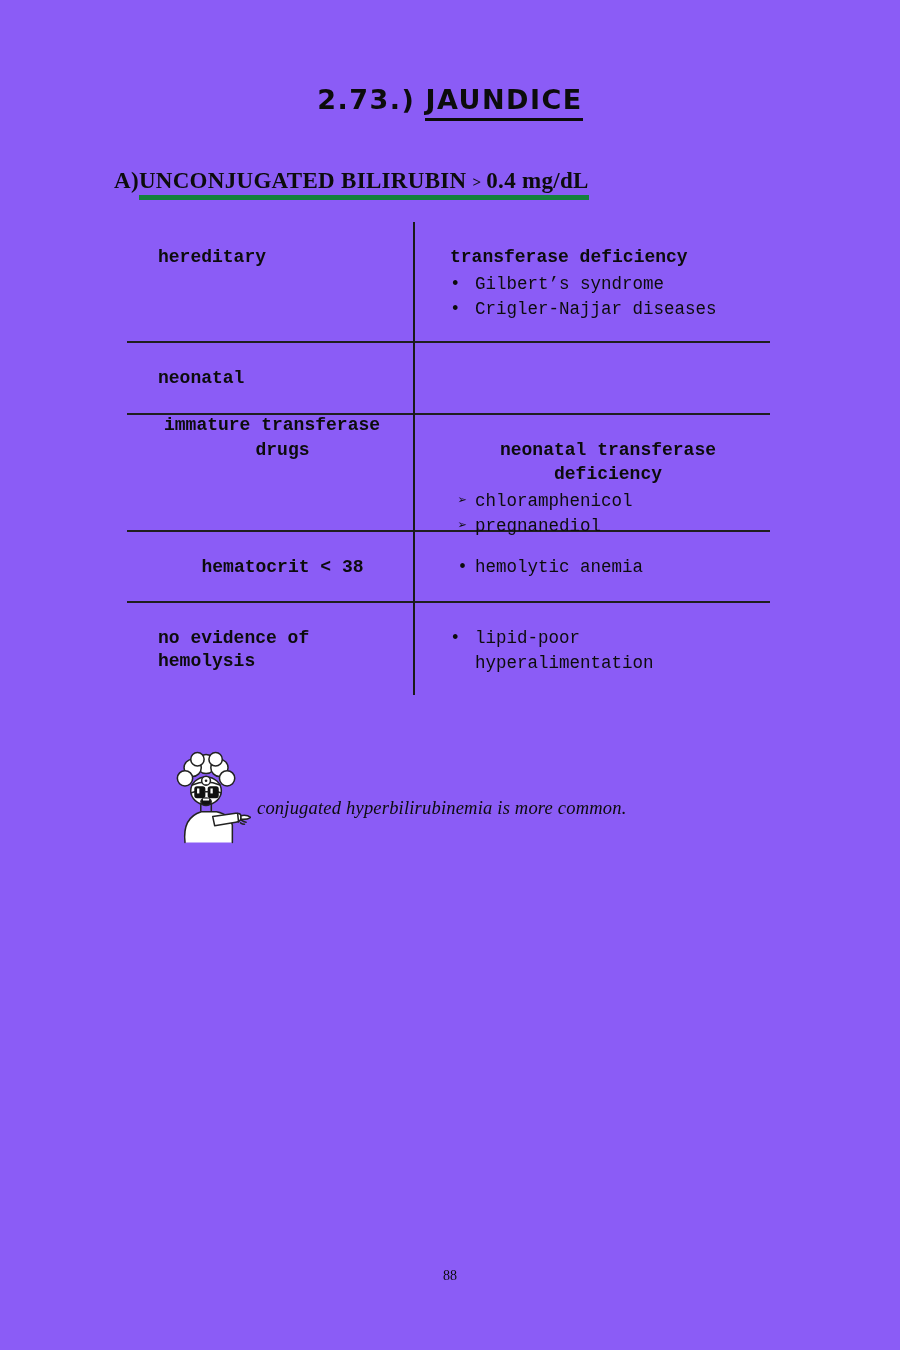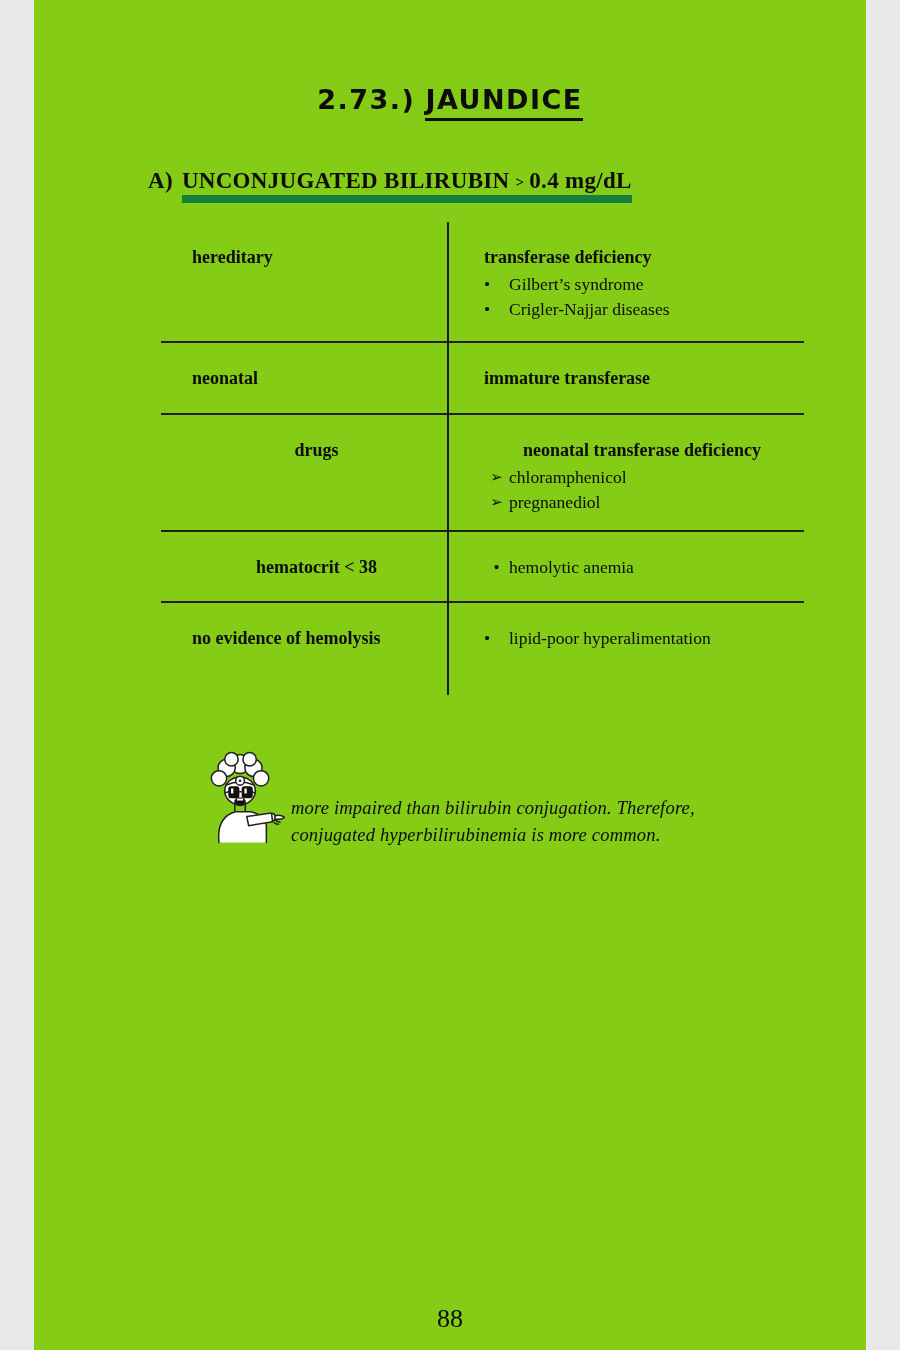--- a/index.html
+++ b/index.html
@@ -1,53 +1,53 @@
 <!DOCTYPE html>
 <html><head>
 <meta charset="utf-8">
 <style>
   * { margin:0; padding:0; box-sizing:border-box; }
   html,body { background:#e8e8e8; }
   .page {
-    position:relative; width:832px; height:1350px; margin:0 auto;
-    background:#84cc16; color:#0c0c0c; overflow:hidden;
+    position:relative; width:900px; height:1350px; margin:0 auto;
+    background:#8b5cf6; color:#0c0c0c; overflow:hidden;
   }
   
   .title {
     position:absolute; top:84px; left:0; width:100%;
     text-align:center;
     font-family:"DejaVu Sans", sans-serif;
     font-size:27px; font-weight:bold; letter-spacing:1.5px;
   }
   .title .num { margin-right:10px; }
   .title .underlined { border-bottom:3px solid #0c0c0c; padding-bottom:3px; }
   
   .section-heading {
     position:absolute; top:168px; left:114px;
     font-family:"Liberation Serif", serif;
     font-size:23px; font-weight:bold; letter-spacing:0.3px;
   }
   .section-heading .u {
-    border-bottom:8px solid #15803d; padding-bottom:2px; margin-left:9px;
+    border-bottom:5px solid #15803d; padding-bottom:2px; 
   }
   .section-heading .cmp {
     font-size:15px; position:relative; top:-1px; margin:0 5px 0 6px;
   }
   
   .ctable {
     position:absolute; left:127px; top:222px; width:643px; height:473px;
-    font-family:Liberation Serif, serif;
+    font-family:Liberation Mono, monospace;
   }
   .vline {
     position:absolute; left:286px; top:0; height:100%; width:2px;
     background:#1a1a1a; z-index:2;
   }
   .trow { display:flex; width:100%; }
   .trow.sep { border-bottom:2px solid #1f1f1f; }
-  .r1 { height:121px; } .r2 { height:72px; } .r3 { height:117px;text-align:center; }
+  .r1 { height:121px; } .r2 { height:72px;flex-direction:column; } .r3 { height:117px;text-align:center; }
   .r4 { height:71px;text-align:center; }  .r5 { height:92px; }
   .cell-l {
     width:286px; padding:24px 6px 0 31px;
     font-size:18px; font-weight:bold; line-height:23px;
   }
   .cell-r { flex:1; padding:23px 4px 0 37px; }
   .mech { font-size:18px; font-weight:bold; line-height:24px; margin-bottom:3px; }
   .li { font-size:17.5px; line-height:25px; display:flex; }
   .blt { width:25px; flex:0 0 25px; }
   .blt.arrow { font-size:15px; }
@@ -58,21 +58,21 @@
   .note svg { flex:0 0 auto; }
   .note-text {
     margin:47px 0 0 6px;
     font-family:"Liberation Serif", serif; font-style:italic;
     font-size:18.5px; line-height:27px; letter-spacing:0.2px;
   }
   .note-text span { display:block; }
   
   .page-number {
     position:absolute; top:1268px; left:0; width:100%; text-align:center;
-    font-family:"Liberation Serif", serif; font-size:26px;margin-top:36px;
+    font-family:"Liberation Serif", serif; font-size:14px;
   }
 </style>
 </head>
 <body>
 
 <div class="page">
 
   <div class="title">
     <span class="num">2.73.)</span><span class="underlined">JAUNDICE</span>
   </div>
@@ -174,20 +174,19 @@
       <path d="M23 98 C21 80 27 70 40 66 L56 66 C66 68 71 73 72.5 80 L72.5 98"></path>
 
       <path d="M52 71 L76 67.5 C79.5 67 81.5 68.5 81.5 70.5 L81.5 72.5 C81.5 75 79.5 76.5 76 77 L54 80.5 Z"></path>
       <path d="M78 67.8 L79 76.6" fill="none"></path>
 
       <path d="M81.5 70 C86 69.2 89.5 70.2 91.5 71.8 C89.5 73.4 86 74.2 81.5 73.8 Z"></path>
 
       <path d="M81.5 74.5 q2.6 2.4 5.4 2.4 M81 77.5 q2 1.6 4.2 1.6" fill="none"></path>
     </svg>
     <div class="note-text">
-      <span>more impaired than bilirubin conjugation. Therefore,</span>
       <span>conjugated hyperbilirubinemia is more common.</span>
     </div>
   </div>
 
   <div class="page-number">88</div>
 
 </div>
 
 </body></html>

